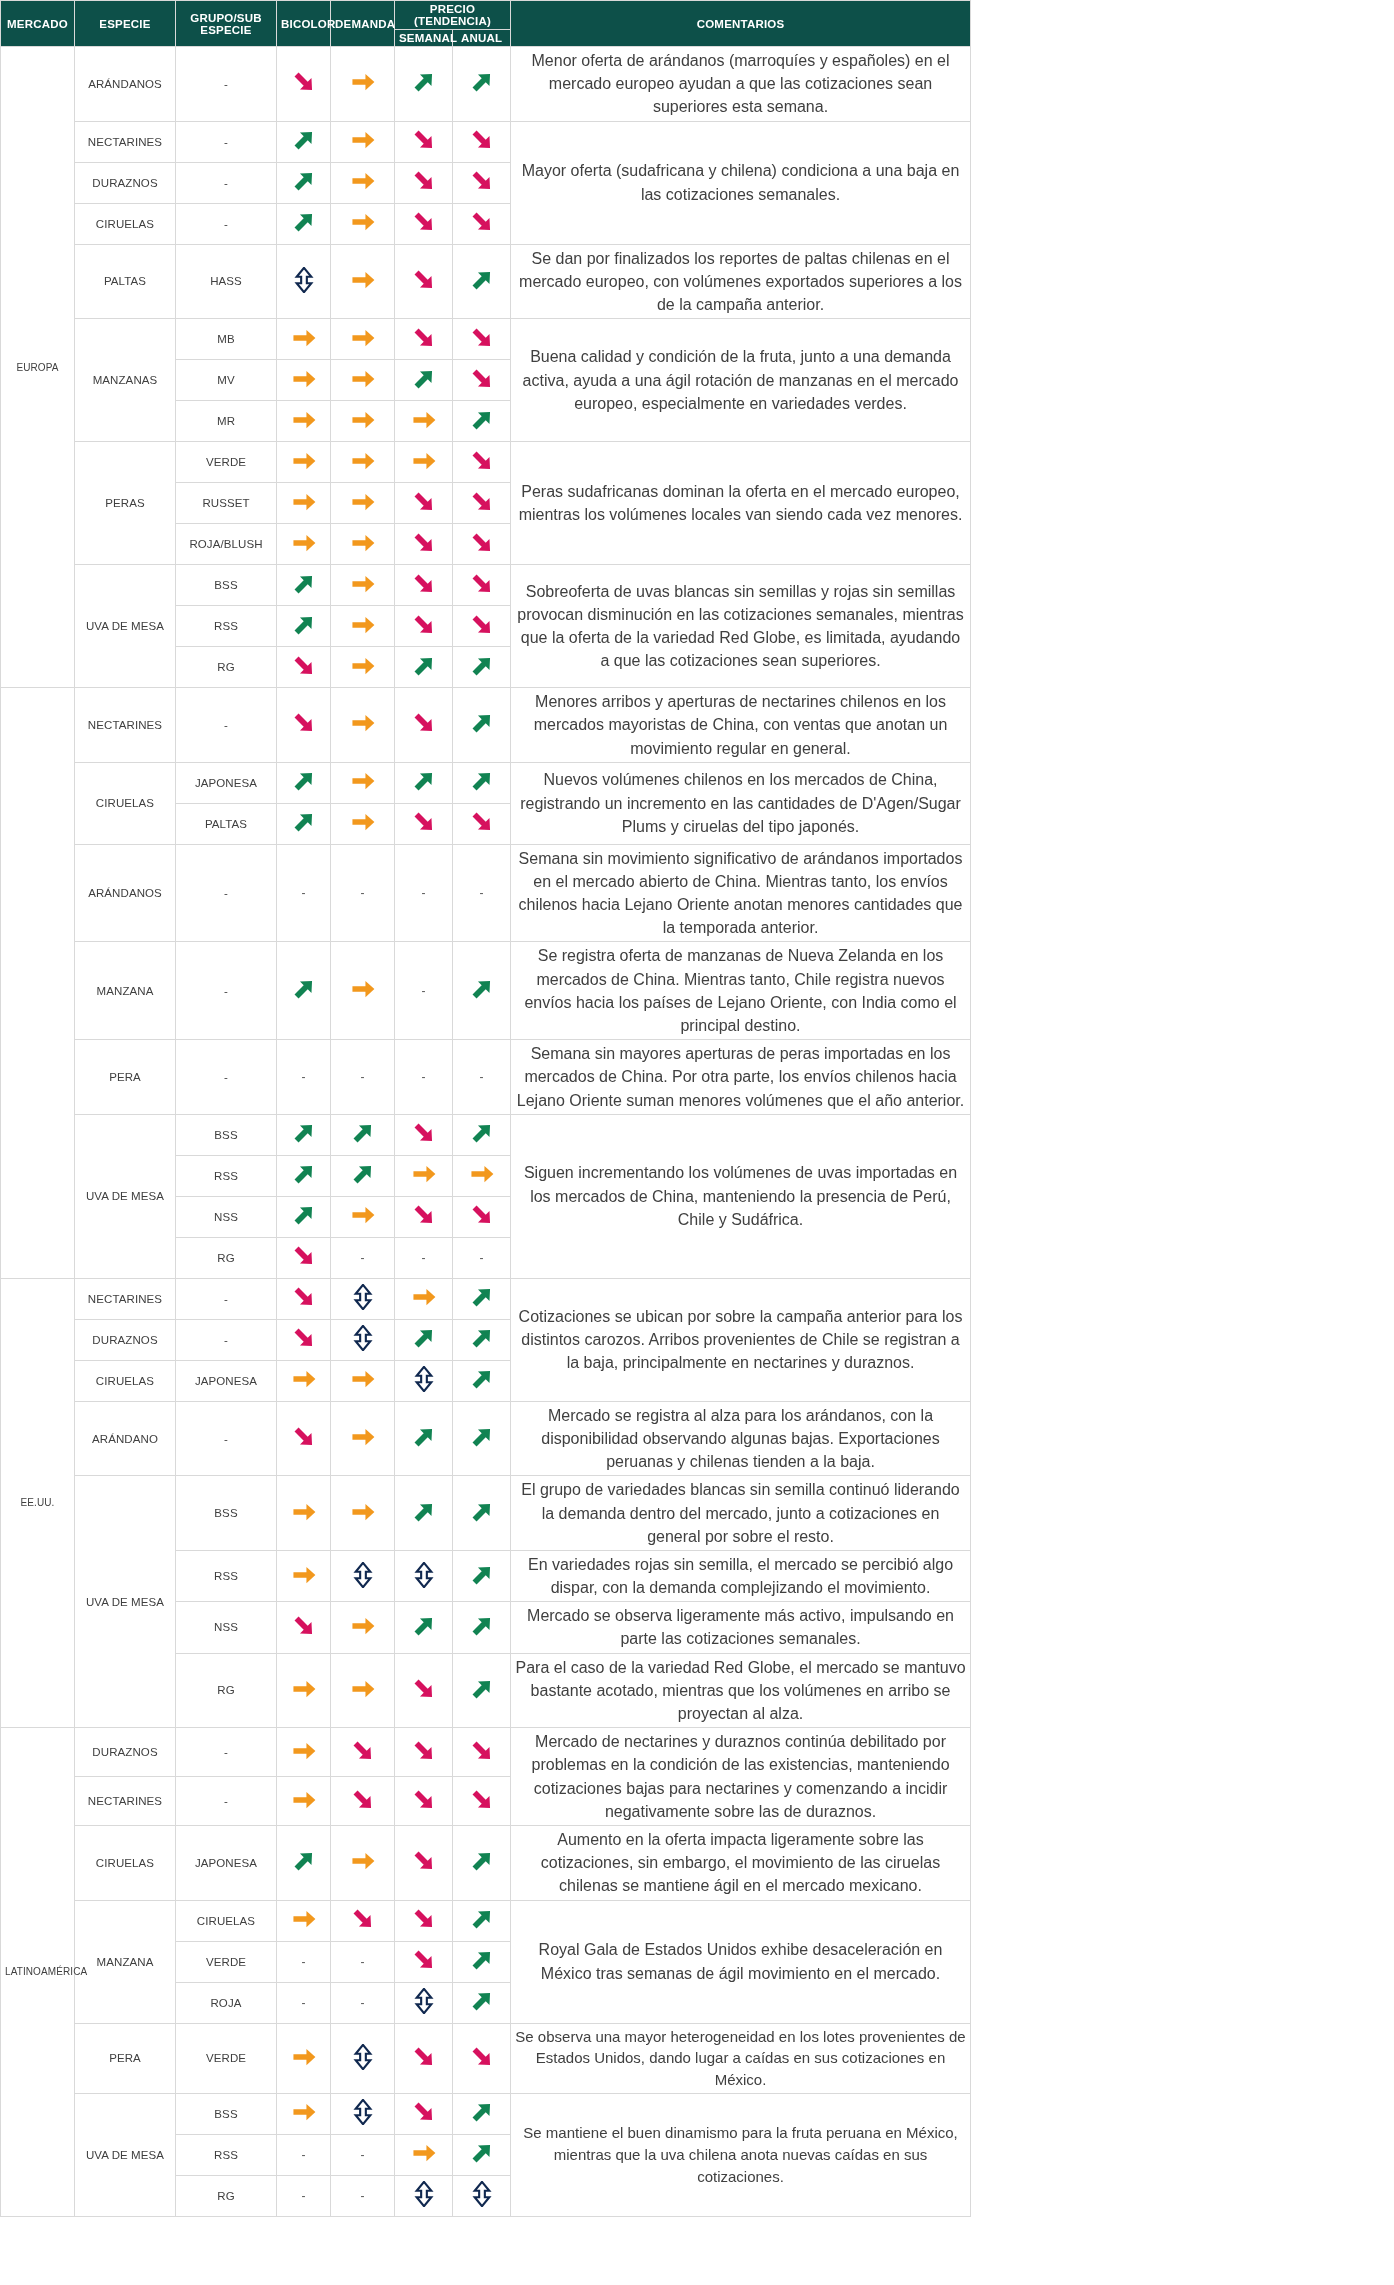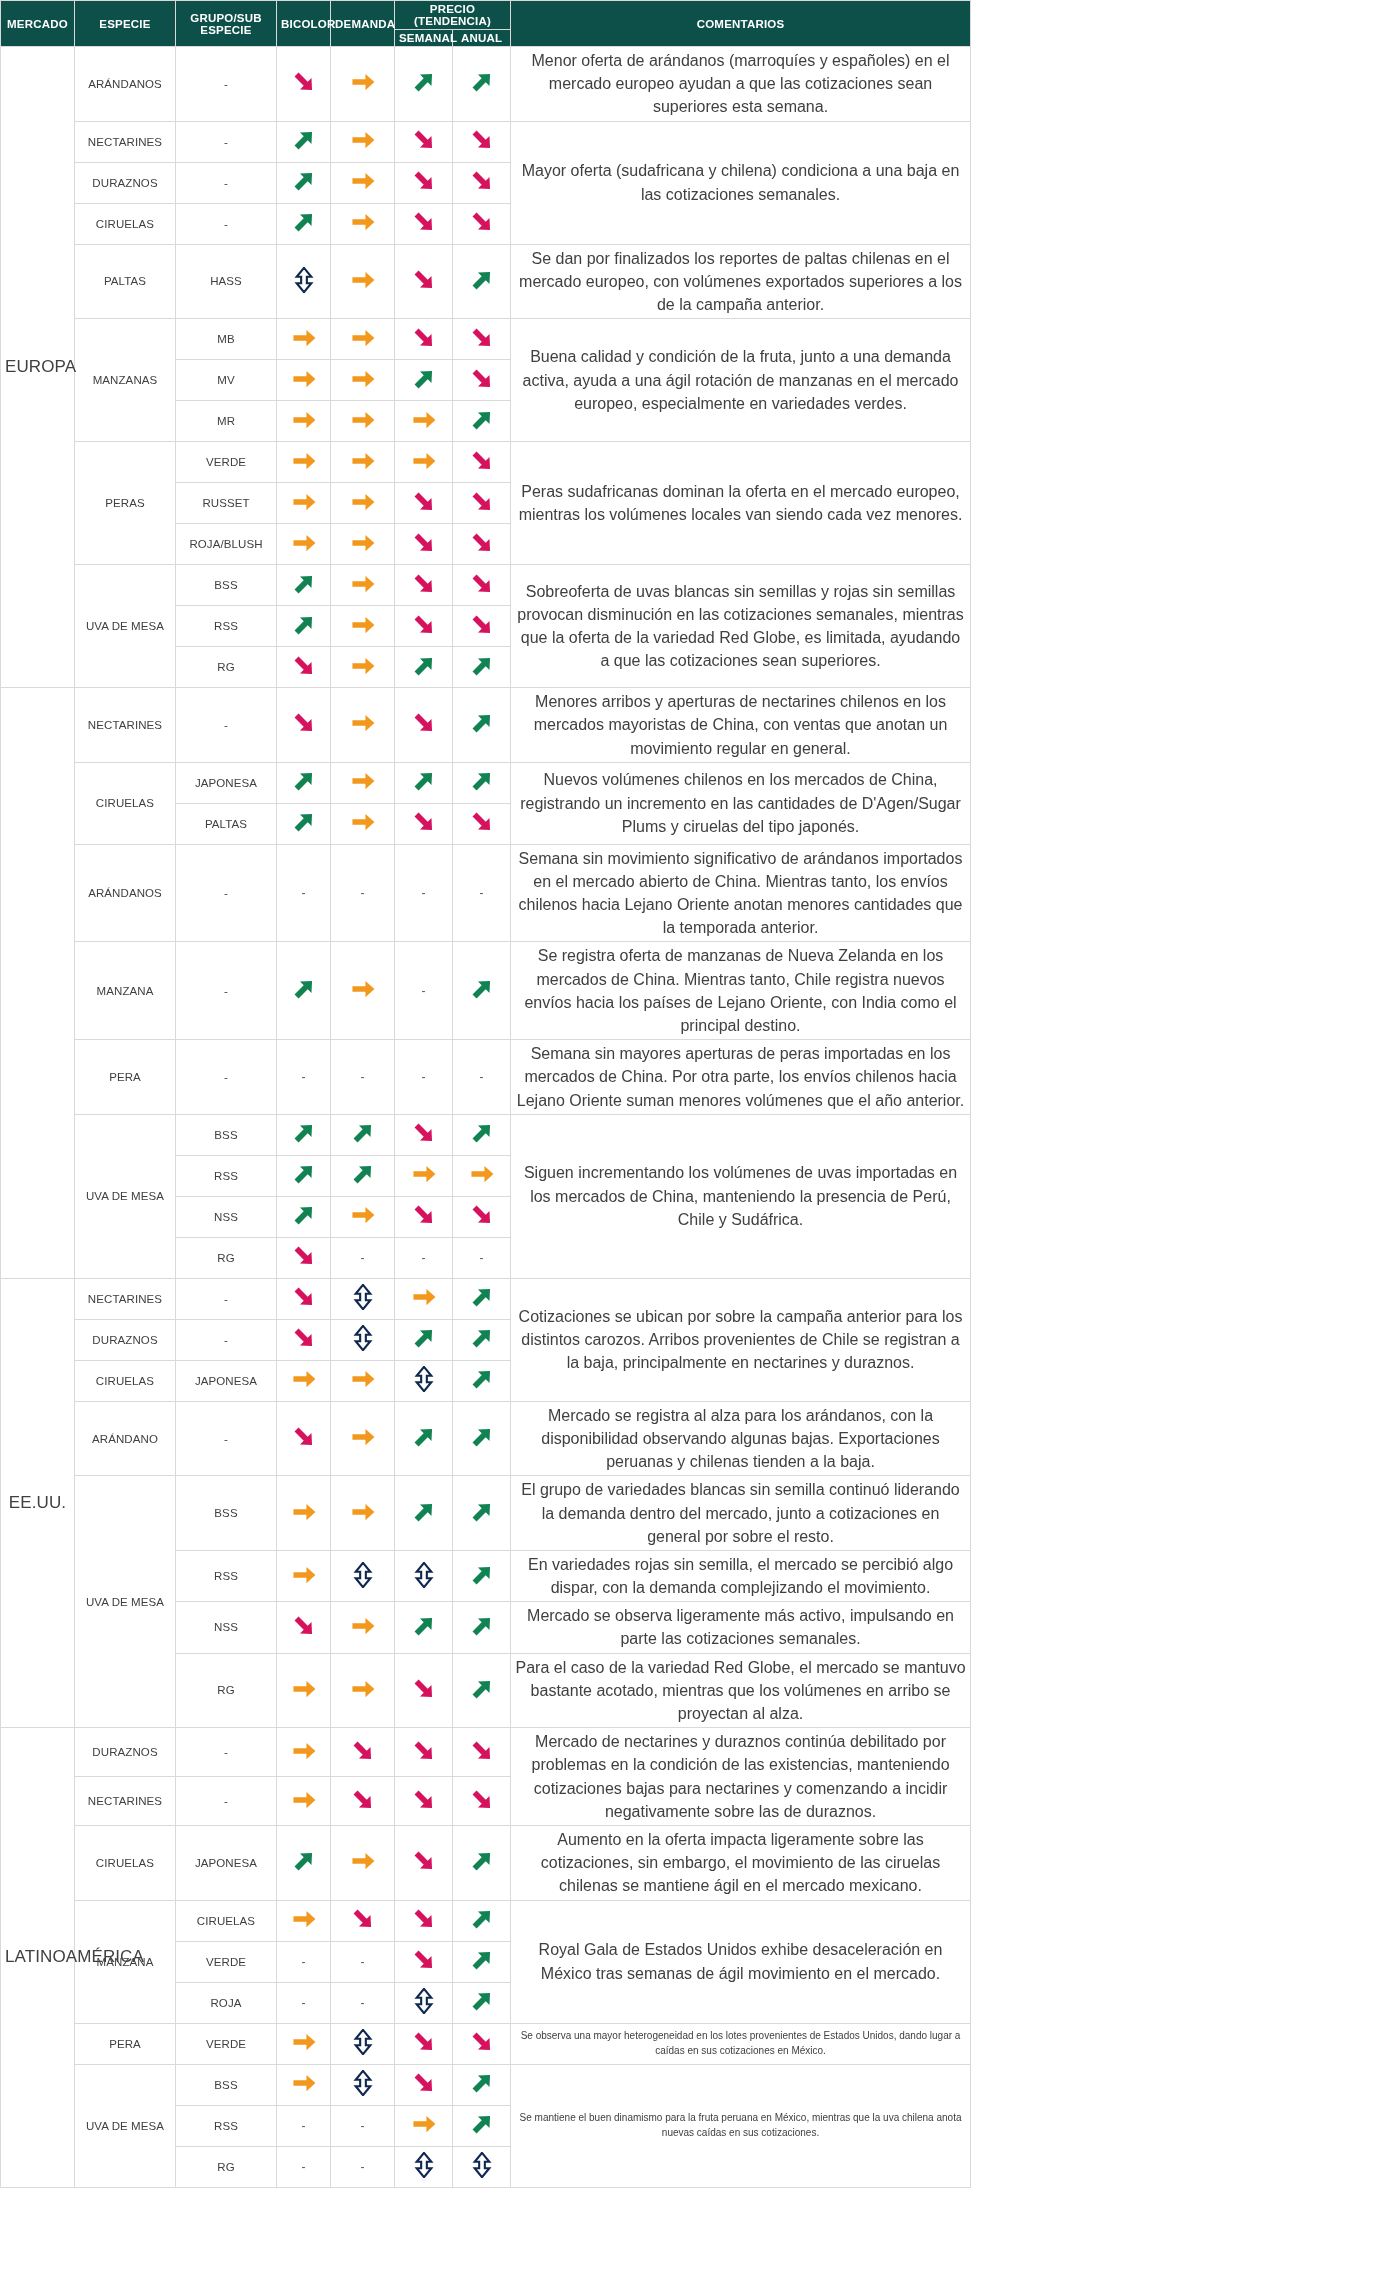--- a/index.html
+++ b/index.html
@@ -38,21 +38,21 @@
   col.c-mercado   { width: 74px;  }
   col.c-especie   { width: 101px; }
   col.c-grupo     { width: 101px; }
   col.c-oferta    { width: 54px;  }
   col.c-demanda   { width: 64px;  }
   col.c-semanal   { width: 58px;  }
   col.c-anual     { width: 58px;  }
   col.c-coment    { width: 460px; }
 
   td.market-cell {
-    font-size: 17px;
+    font-size: 10px;
     color: #404040;
     letter-spacing: .1px;
   }
   td.especie-cell, td.grupo-cell {
     font-size: 11.5px;
     color: #404040;
     letter-spacing: .1px;
   }
   td.trend-cell {
     height: 41px;
@@ -70,21 +70,21 @@
 
   
   .arrow {
     display: inline-block;
     width: 26px;
     height: 26px;
     line-height: 0;
   }
   .arrow svg { display: block; width: 26px; height: 26px; }
 
-  .shrink-last td.comment-cell { font-size: 10px; }
+  .shrink-last td.comment-cell { font-size: 15px; }
 </style>
 </head>
 <body>
 
 <table id="market-table">
   <colgroup>
     <col class="c-mercado">
       <col class="c-especie">
       <col class="c-grupo">
     <col class="c-oferta">

